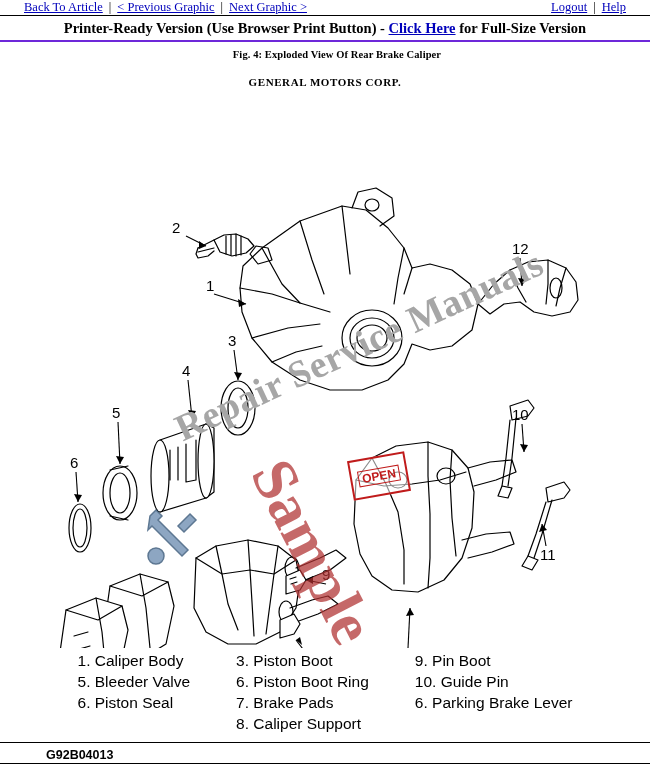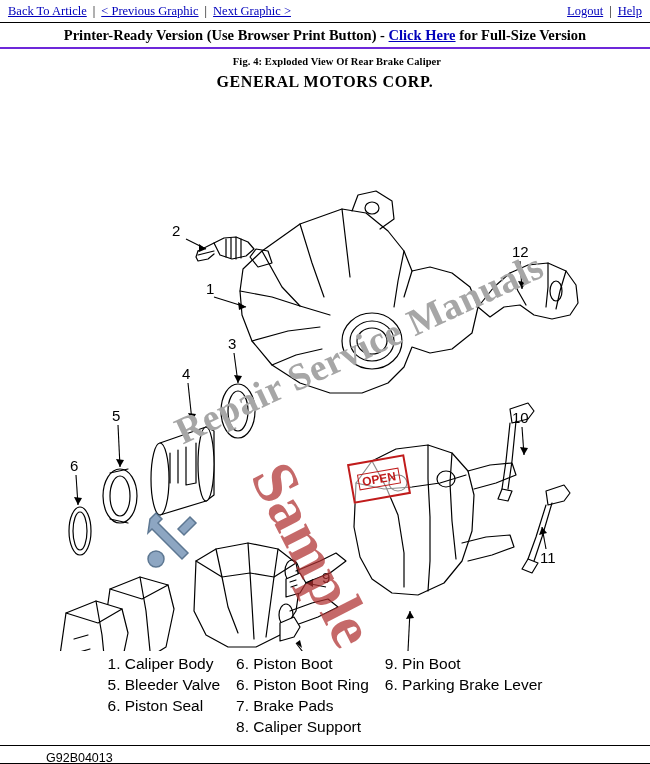--- a/index.html
+++ b/index.html
@@ -11,25 +11,25 @@
     width: 650px;
     height: 764px;
     font-family: "Liberation Serif", serif;
     color: #000;
     overflow: hidden;
     position: relative;
   }
 
   
   .navbar {
-    height: 23px;
+    height: 16px;
     border-bottom: 1px solid #000;
     display: flex;
     align-items: center;
-    padding: 0 8px;
+    padding: 0 24px;
     font-family: "Liberation Serif", serif;
     font-size: 12.5px;
     box-sizing: border-box;
   }
   .nav-left {
     display: flex;
     align-items: center;
   }
   .nav-right {
     margin-left: auto;
@@ -67,23 +67,23 @@
   .fig-title {
     text-align: center;
     font-size: 10.5px;
     font-weight: bold;
     margin-top: 7px;
     letter-spacing: 0.1px;
     padding-left: 24px;
   }
   .fig-corp {
     text-align: center;
-    font-size: 16px;
-    font-weight: bold;
-    margin-top: 6px;
+    font-size: 11px;
+    font-weight: bold;
+    margin-top: 16px;
     letter-spacing: 0.6px;
   }
 
   
   .drawing-wrap {
     position: relative;
     width: 650px;
     height: 560px;
   }
   svg.drawing {
@@ -157,40 +157,41 @@
   
   .legend {
     position: relative;
     width: 650px;
     padding-top: 2px;
     font-family: "Liberation Sans", sans-serif;
   }
   .legend-cols {
     display: flex;
     justify-content: center;
-    gap: 16px;
+    gap: 46px;
     font-size: 15.5px;
     line-height: 20px;
   }
   .legend-col {
     white-space: nowrap;
   }
   .legend-item {
     padding: 0.5px 0;
   }
 
   
   .footer-rule {
     border-top: 1px solid #000;
     margin-top: 8px;
   }
   .footer-code {
     font-family: "Liberation Sans", sans-serif;
     font-size: 12.5px;
     padding: 5px 0 0 46px;
+    font-weight: bold;
   }
   .bottom-rule {
     position: absolute;
     left: 0;
     right: 0;
     bottom: 0;
     border-top: 1px solid #000;
   }
 </style>
 </head>
@@ -390,27 +391,28 @@
 </div>
 
 <div class="legend">
   <div class="legend-cols">
     <div class="legend-col">
       <div class="legend-item">1. Caliper Body</div>
       <div class="legend-item">5. Bleeder Valve</div>
       <div class="legend-item">6. Piston Seal</div>
     </div>
     <div class="legend-col">
-      <div class="legend-item">6. Piston Boot</div>
+      <div class="legend-item">3. Piston Boot</div>
       <div class="legend-item">6. Piston Boot Ring</div>
       <div class="legend-item">7. Brake Pads</div>
       <div class="legend-item">8. Caliper Support</div>
     </div>
     <div class="legend-col">
       <div class="legend-item">9. Pin Boot</div>
+      <div class="legend-item">10. Guide Pin</div>
       <div class="legend-item">6. Parking Brake Lever</div>
     </div>
   </div>
 </div>
 
 <div class="footer-rule"></div>
 <div class="footer-code">G92B04013</div>
 <div class="bottom-rule"></div>
 
 </body></html>

